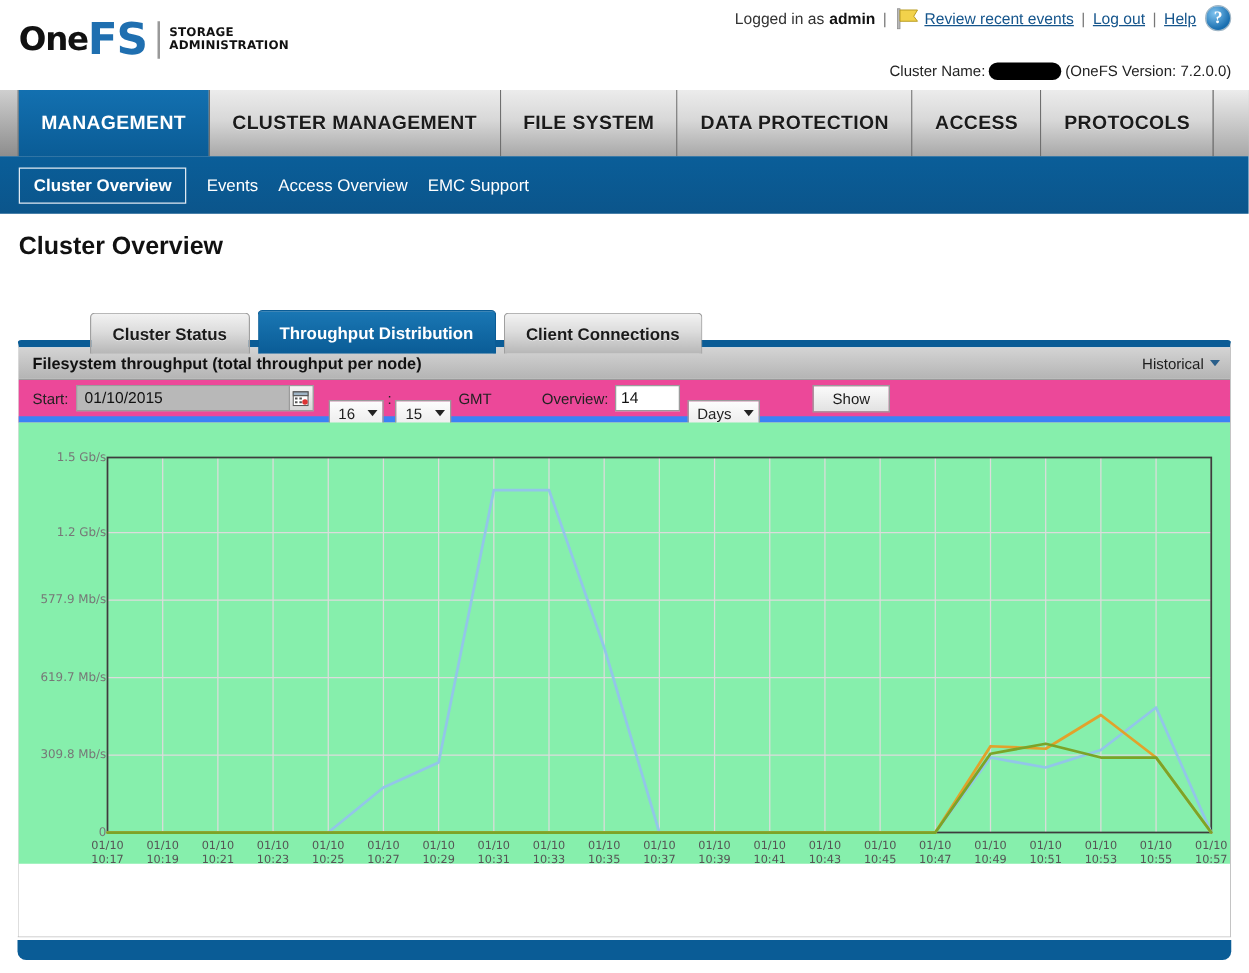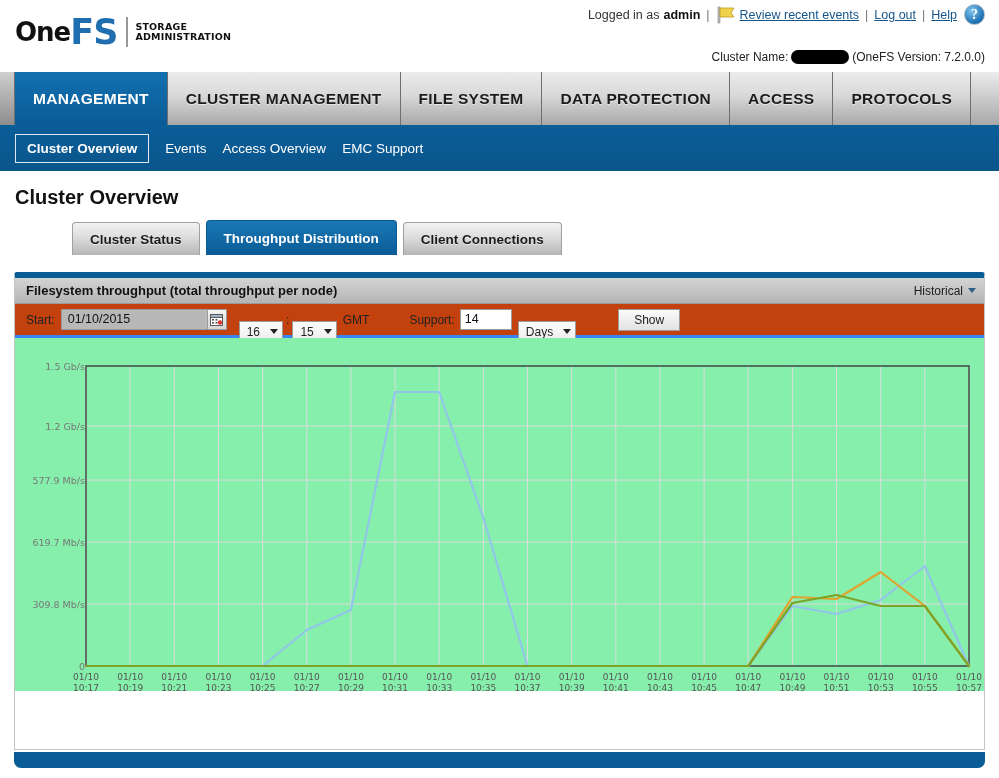--- a/index.html
+++ b/index.html
@@ -46,41 +46,41 @@
   
   .subnav { position:absolute; top:125px; left:0; width:999px; height:46px;
             background: linear-gradient(#0a5e99, #0b558b); display:flex; align-items:center; padding-left:15px; gap:16px; }
   .sub-active { border:1px solid #dfe9f2; color:#fff; font-weight:bold; font-size:13.5px; padding:6px 11px; background:transparent; cursor:pointer; }
   .sub-link { color:#ffffff; font-size:13.5px; cursor:pointer; }
 
   
   .ptitle { position:absolute; top:186px; left:15px; font-size:20px; font-weight:bold; color:#111; font-family:"Liberation Sans", sans-serif;}
 
   
-  .ctabs { position:absolute; top:220px; left:24px; display:flex; align-items:flex-end; gap:6px; z-index:3;padding-left:48px; }
+  .ctabs { position:absolute; top:248px; left:24px; display:flex; align-items:flex-end; gap:6px; z-index:3;padding-left:48px; }
   .ctab { font-size:13.5px; font-weight:bold; color:#1b1b1b; padding:9px 17px 8px;
           background-image: linear-gradient(#f2f2f2 0%, #dcdcdc 45%, #b6b6b6 100%);
           border:1px solid #a0a0a0; border-bottom:none; border-radius:4px 4px 0 0; cursor:pointer;
           text-shadow:0 1px 0 rgba(255,255,255,.5); }
   .ctab.active { background-image: linear-gradient(#1a77b4,#0a5c96); color:#fff; border-color:#0a5c96; text-shadow:none; padding:10px 17px 9px; }
 
   
   .panel { position:absolute; top:272px; left:14px; width:971px; height:478px;
            background:#fff; border:1px solid #c4c4c4; border-top:6px solid #0a5c96; border-radius:3px 3px 0 0; }
   .panel-hd { height:26px; background-image:linear-gradient(#d4d4d4,#b4b4b4);
               border-bottom:1px solid #9a9a9a; display:flex; align-items:center; justify-content:space-between; padding:0 8px 0 11px; }
   .panel-title { font-size:13px; font-weight:bold; color:#111; }
   .hist { font-size:12px; color:#1d1d1d; display:flex; align-items:center; gap:5px; cursor:pointer; }
   .caret { width:0;height:0;border-left:4px solid transparent;border-right:4px solid transparent;border-top:5px solid #2a5f8a;}
 
-  .toolbar { height:34px; background:#c2410c; border-bottom:3px solid #3b82f6;
+  .toolbar { height:34px; background:#ec4899; border-bottom:5px solid #3b82f6;
              display:flex; align-items:center; padding-left:11px; font-size:12px; color:#222; gap:0; }
   .tb-lbl { margin-right:6px; }
   .date-wrap { display:flex; align-items:center; border:1px solid #9b9b9b; height:21px; background:#b8b8b8; }
-  .date-val { width:145px; padding:0 6px; font-size:12.5px; color:#111; background:#b8b8b8; line-height:19px; }
+  .date-val { width:169px; padding:0 6px; font-size:12.5px; color:#111; background:#b8b8b8; line-height:19px; }
   .cal-btn { width:19px; height:19px; background:linear-gradient(#f5f5f5,#d6d6d6); border-left:1px solid #9b9b9b;
              display:flex;align-items:center;justify-content:center; cursor:pointer; }
   .sel { height:21px; border:1px solid #9b9b9b; background:linear-gradient(#fdfdfd,#ececec);
          font-size:12px; display:flex;align-items:center; padding:0 4px 0 7px; gap:10px; cursor:pointer; min-width:40px;margin-top:24px; }
   .sel .caret2 { width:0;height:0;border-left:4px solid transparent;border-right:4px solid transparent;border-top:5px solid #222;}
   .colon { margin:0 3px; }
   .gmt { margin-left:6px; }
   .dur-lbl { margin-left:40px; margin-right:5px; }
   .dur-in { width:52px; height:21px; border:1px solid #9b9b9b; background:#fff; font-size:12.5px; padding:0 4px; line-height:19px; color:#111;}
   .show-btn { margin-left:42px; width:62px; height:22px; font-size:12px; color:#1b1b1b;
@@ -197,21 +197,21 @@
       <span class="sel" style="margin-left:12px">
         <span>16</span>
         <span class="caret2"></span>
       </span>
       <span class="colon">:</span>
       <span class="sel">
         <span>15</span>
         <span class="caret2"></span>
       </span>
       <span class="gmt">GMT</span>
-      <span class="dur-lbl">Support:</span>
+      <span class="dur-lbl">Overview:</span>
       <span class="dur-in">14</span>
       <span class="sel" style="margin-left:6px;min-width:58px">
         <span>Days</span>
         <span class="caret2"></span>
       </span>
       <span class="show-btn">Show</span>
     </div>
 
     <div class="chart-area">
       <div class="ytick-col" id="yticks">

